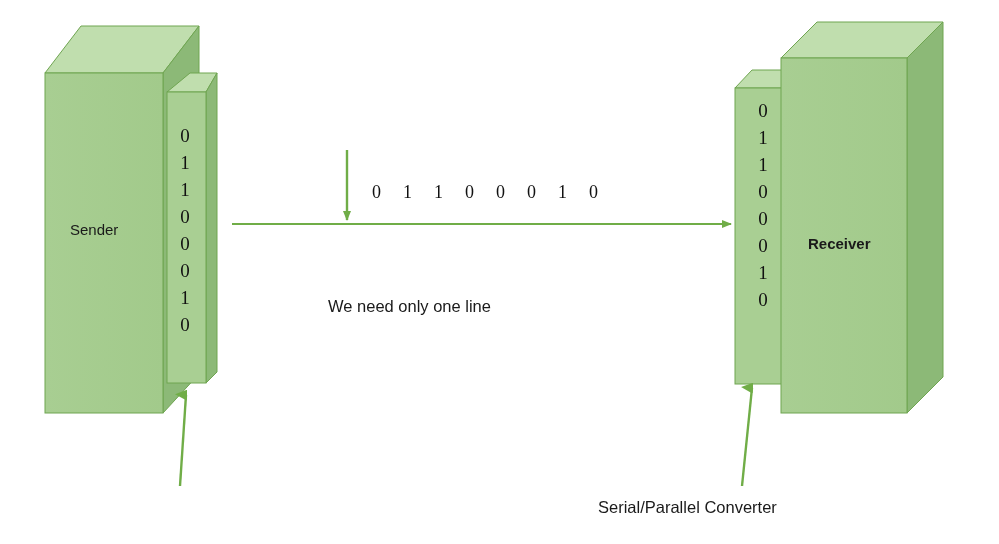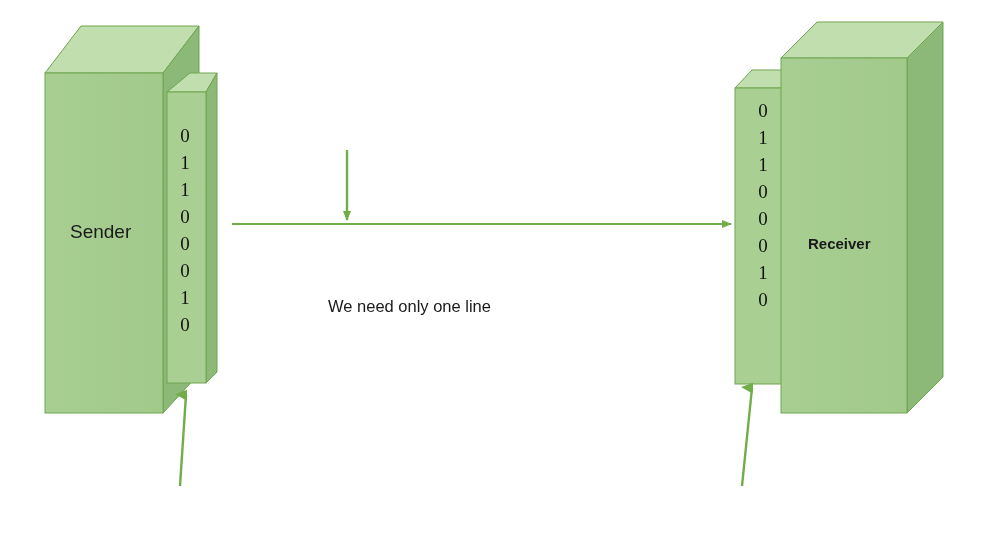--- a/index.html
+++ b/index.html
@@ -24,21 +24,21 @@
   }
   .lbl {
     position: absolute;
     color: #1a1a1a;
     white-space: nowrap;
     font-family: "Liberation Sans", sans-serif;
   }
   .lbl-sender {
     left: 70px;
     top: 221px;
-    font-size: 19px;
+    font-size: 15px;
   }
   .lbl-receiver {
     left: 808px;
     top: 235px;
     font-size: 15px;
     font-weight: bold;
   }
   .caption-top {
     left: 330px;
     top: 126px;
@@ -137,21 +137,25 @@
   </svg>
 
   <div class="lbl lbl-sender">Sender</div>
 
   <div class="lbl lbl-receiver">Receiver</div>
 
 
   <div class="lbl caption-line">We need only one line</div>
 
 
+  <div class="lbl caption-sp">Serial/Parallel Converter</div>
 
+  <div class="bitstream">
+    <span>0</span><span>1</span><span>1</span><span>0</span><span>0</span><span>0</span><span>1</span><span>0</span>
+  </div>
 
   <div class="bitcol bitcol-sender">
     <div>0</div>
     <div>1</div>
     <div>1</div>
     <div>0</div>
     <div>0</div>
     <div>0</div>
     <div>1</div>
     <div>0</div>

